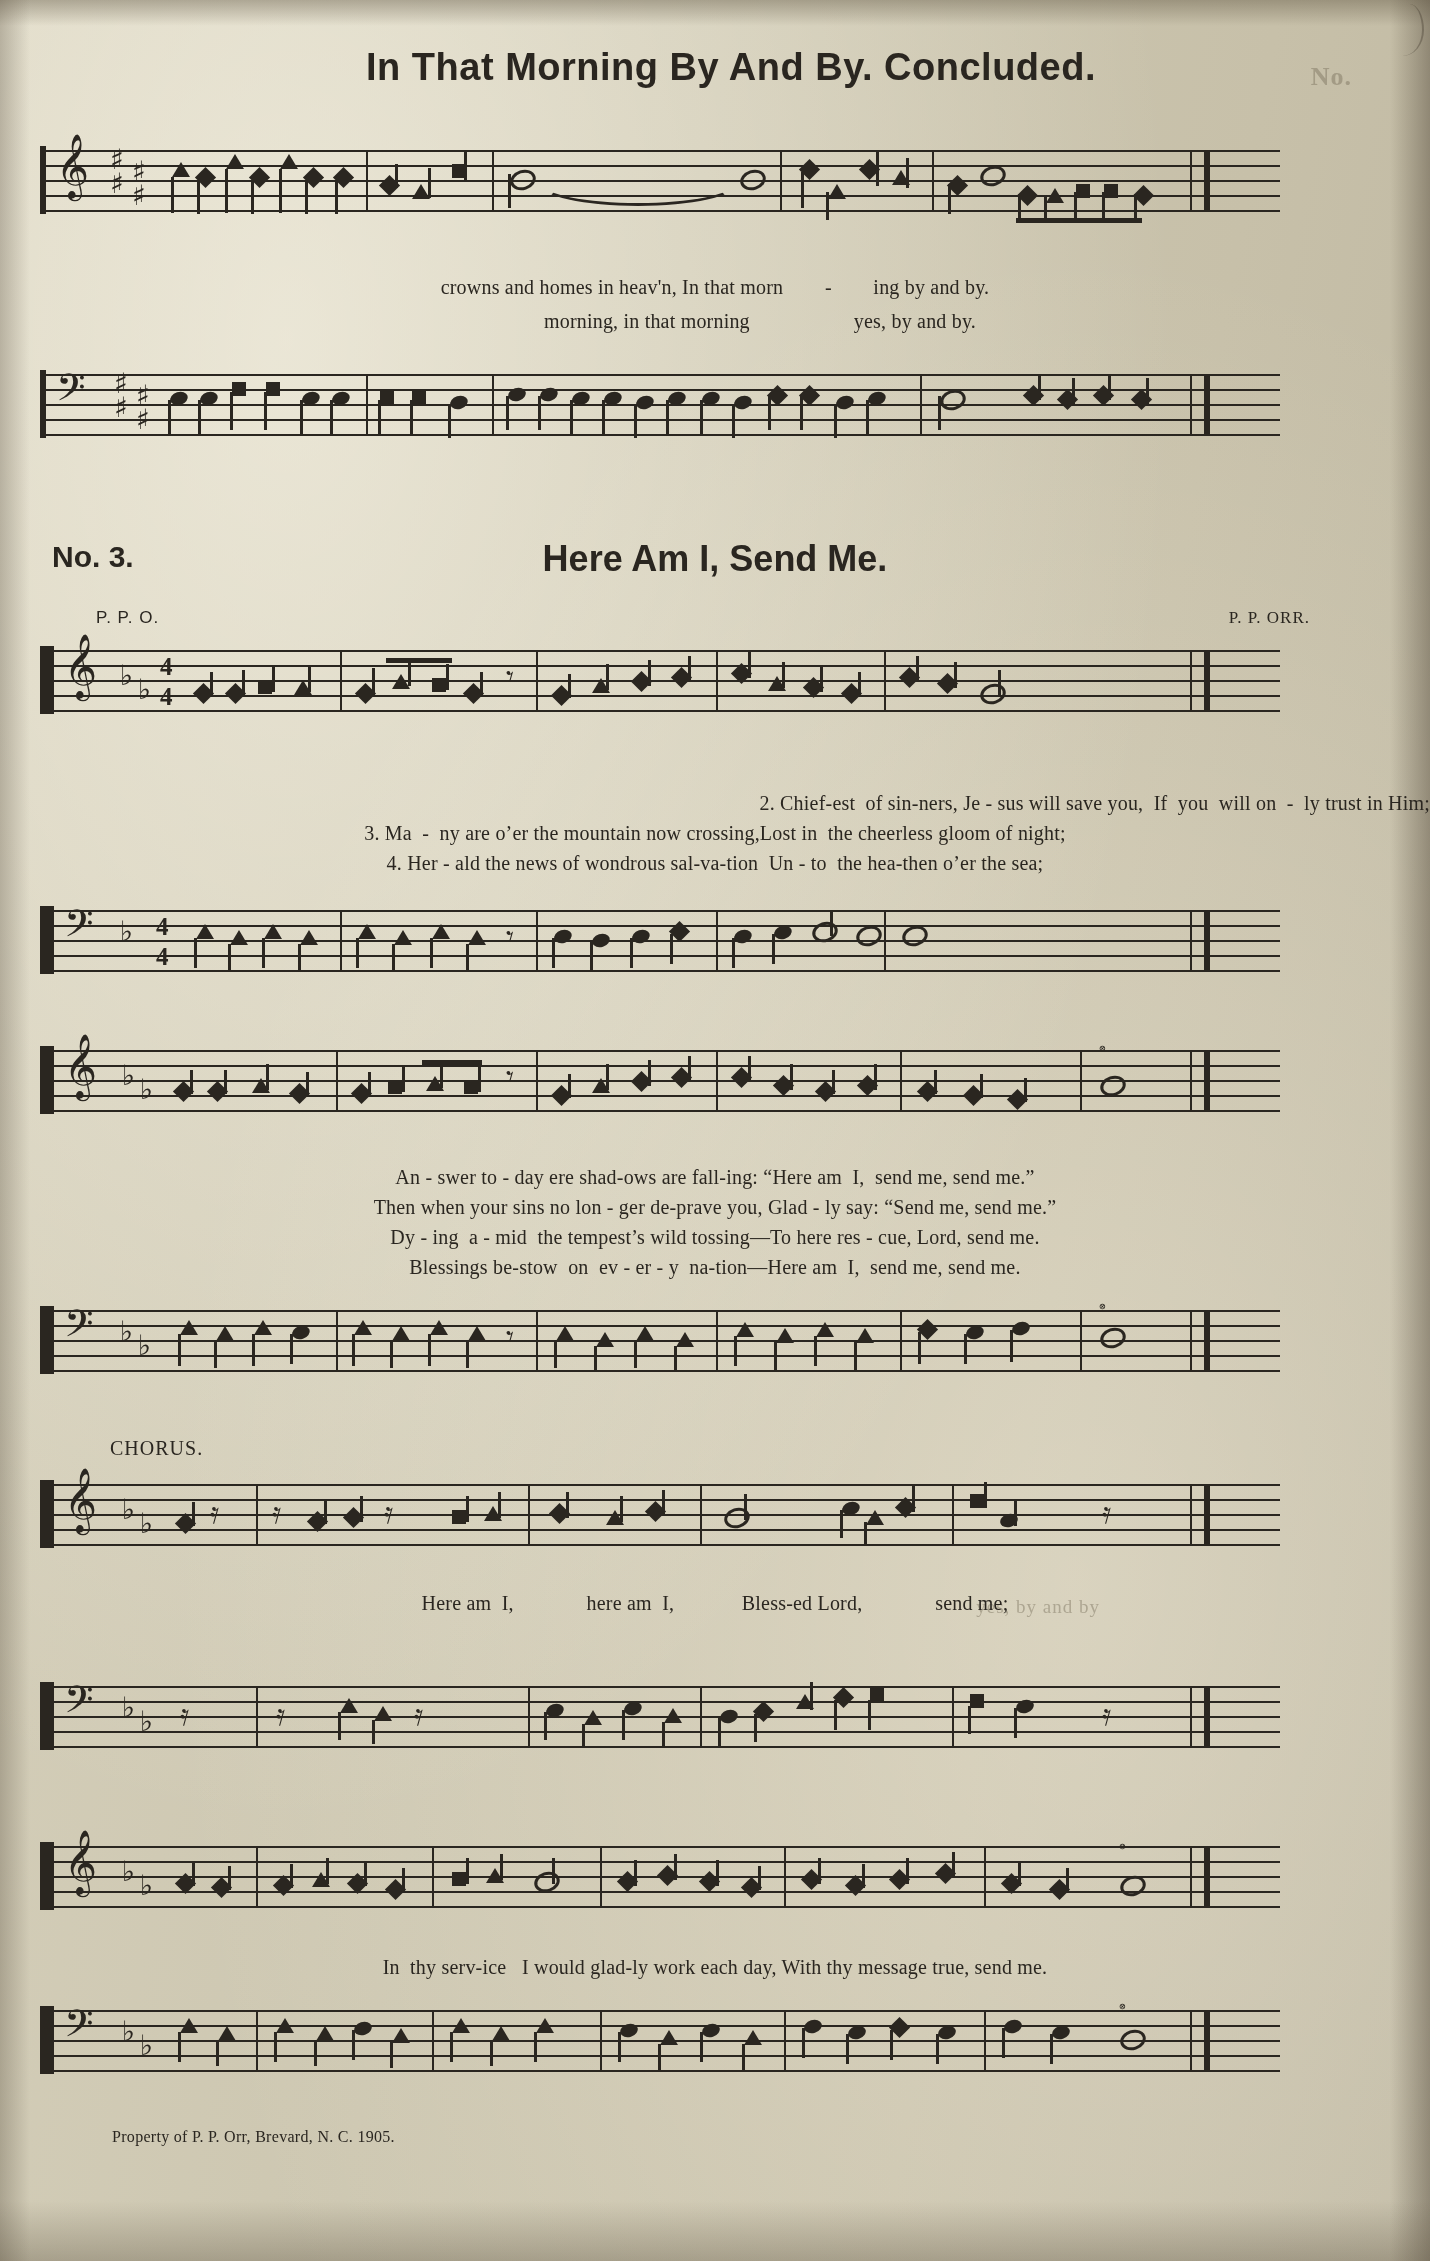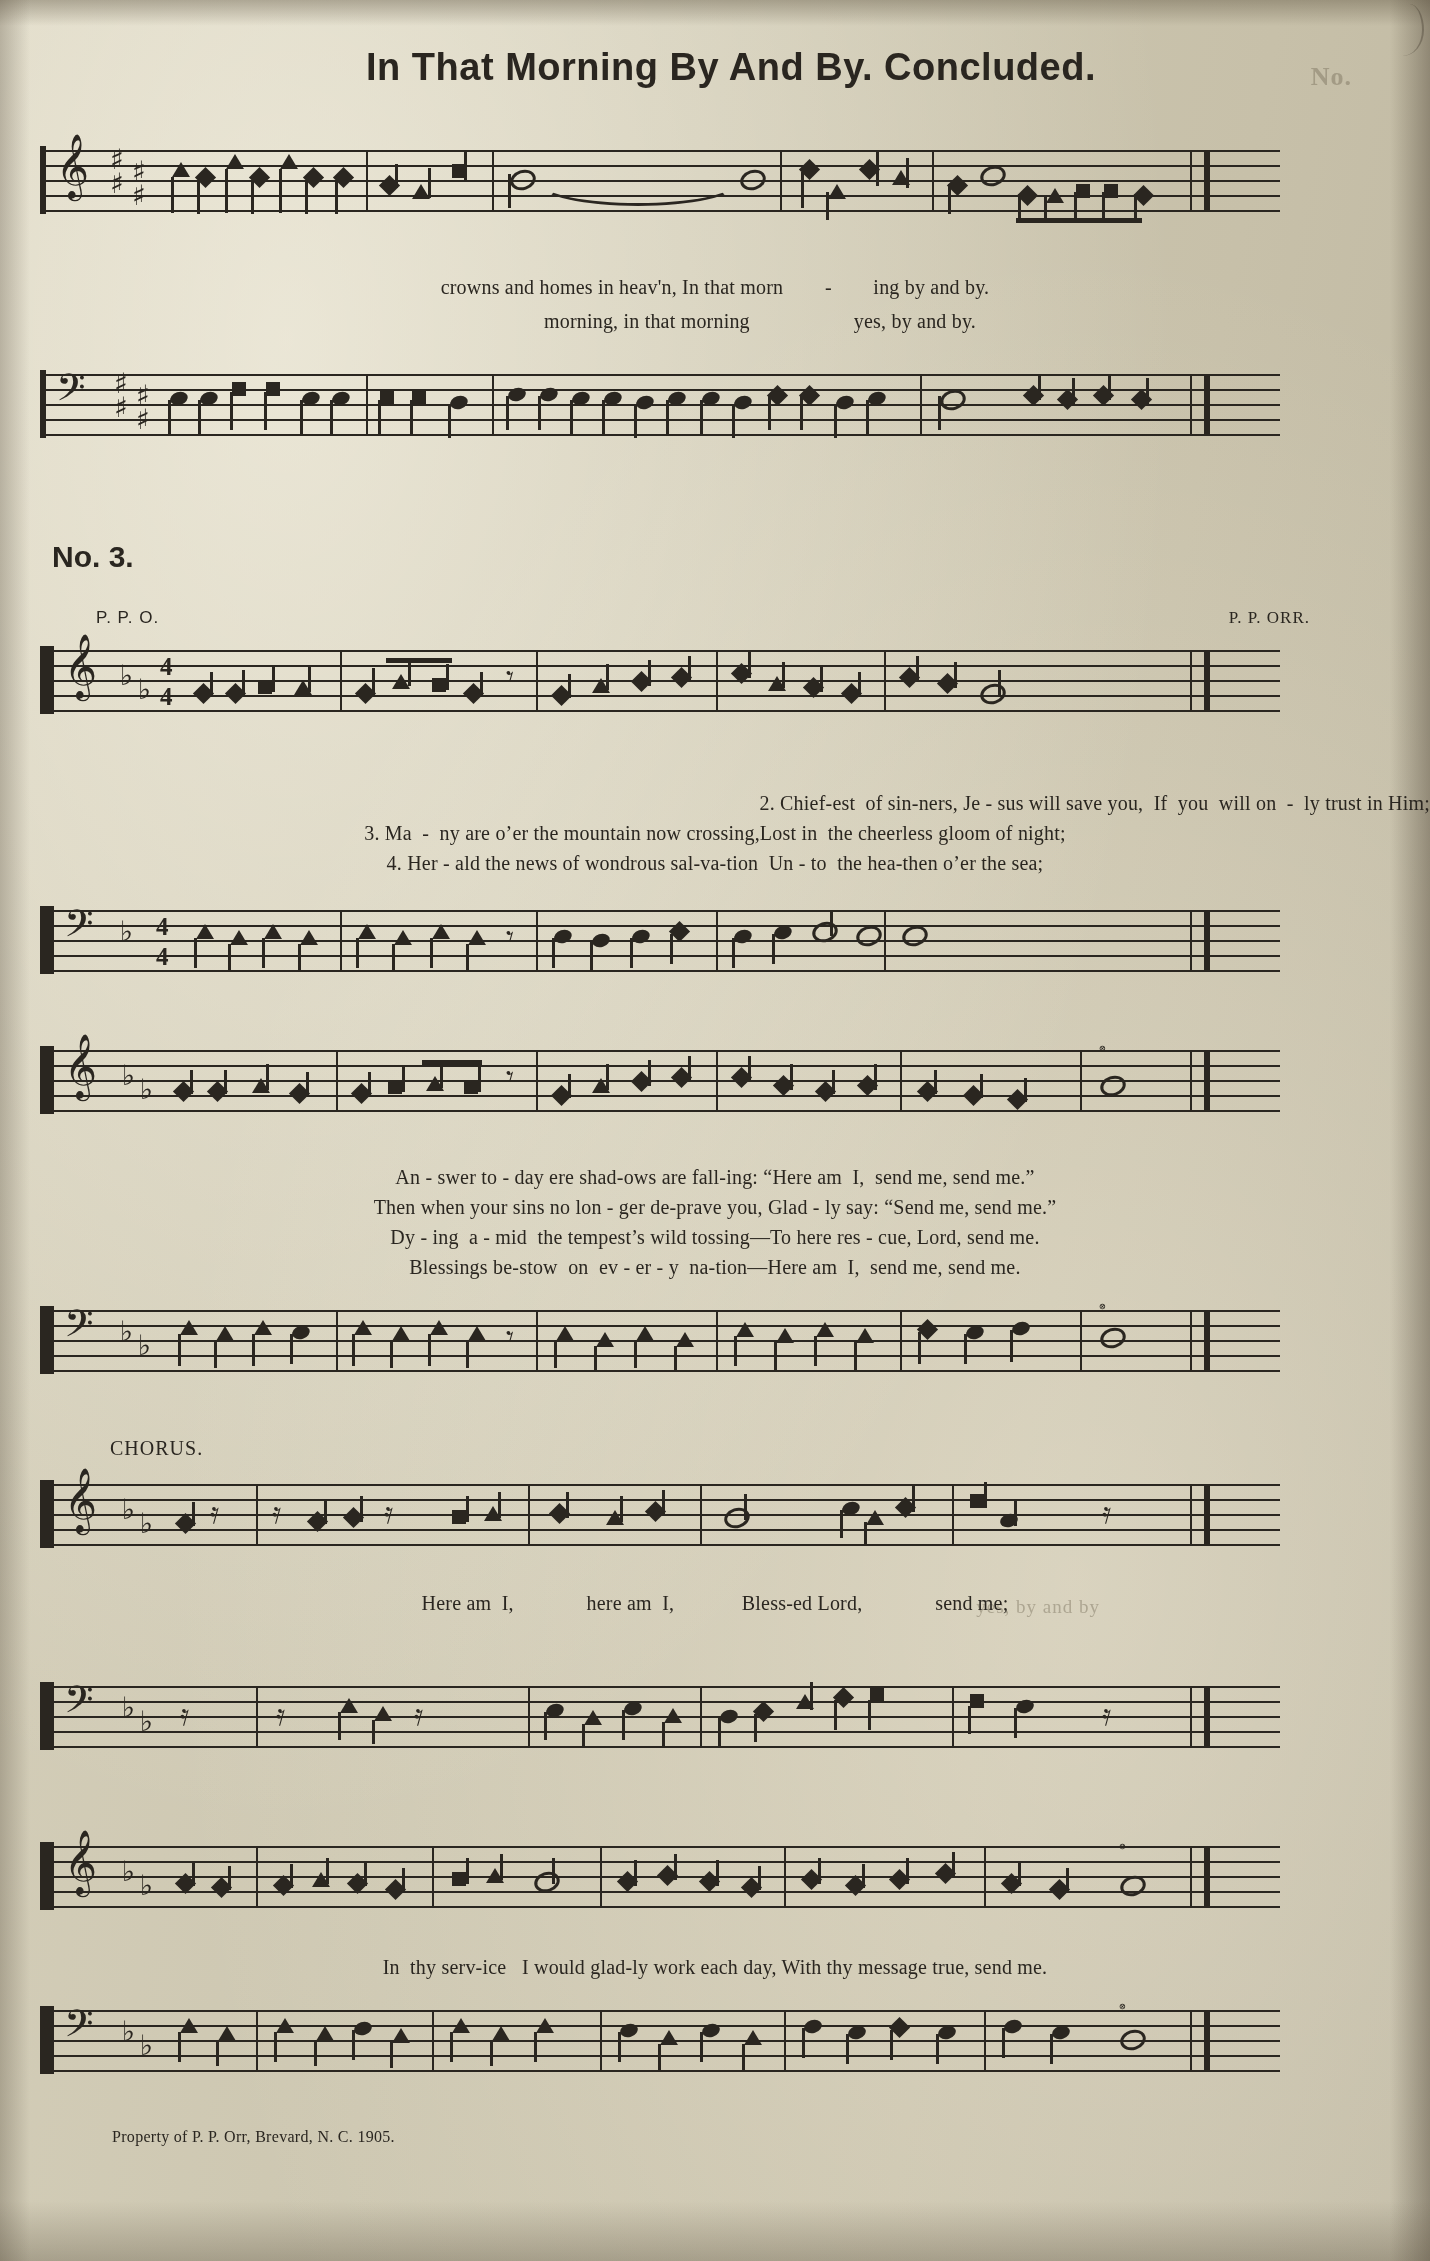--- a/index.html
+++ b/index.html
@@ -390,20 +390,21 @@
       <div class="stem" style="left:1032px; top:10px; height:26px;"></div>
     <div class="head-d" style="left:1056px; top:20px;"></div>
       <div class="stem" style="left:1068px; top:6px; height:26px;"></div>
     <div class="head-d" style="left:1094px; top:24px;"></div>
       <div class="stem" style="left:1106px; top:10px; height:26px;"></div>
     <div class="barline" style="left:1150px; top:6px; height:62px;"></div>
     <div class="barline thick" style="left:1164px; top:6px; height:62px;"></div>
   </div>
 
   <div class="song-no">No. 3.</div>
+  <div class="title-song">Here Am I, Send Me.</div>
   <div class="credit-left">P. P. O.</div>
   <div class="credit-right">P. P. ORR.</div>
 
   <div class="system" style="left:40px; top:640px; width:1240px; height:110px;">
     <div class="staff" style="top:10px;">
       <div class="line" style="top:0px;"></div>
       <div class="line" style="top:15px;"></div>
       <div class="line" style="top:30px;"></div>
       <div class="line" style="top:45px;"></div>
       <div class="line" style="top:60px;"></div>

